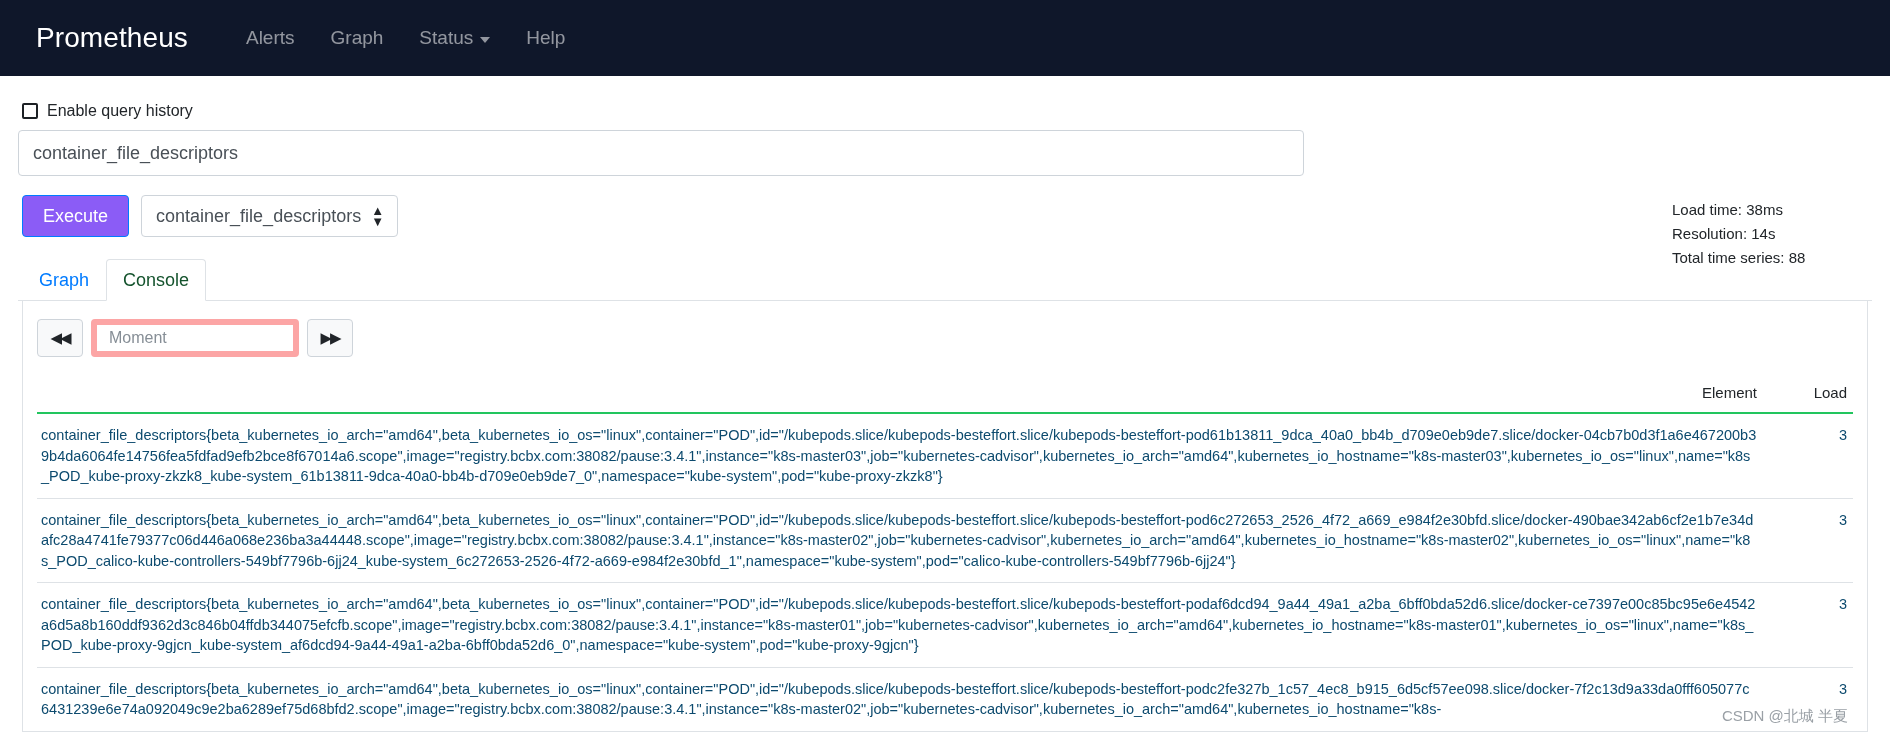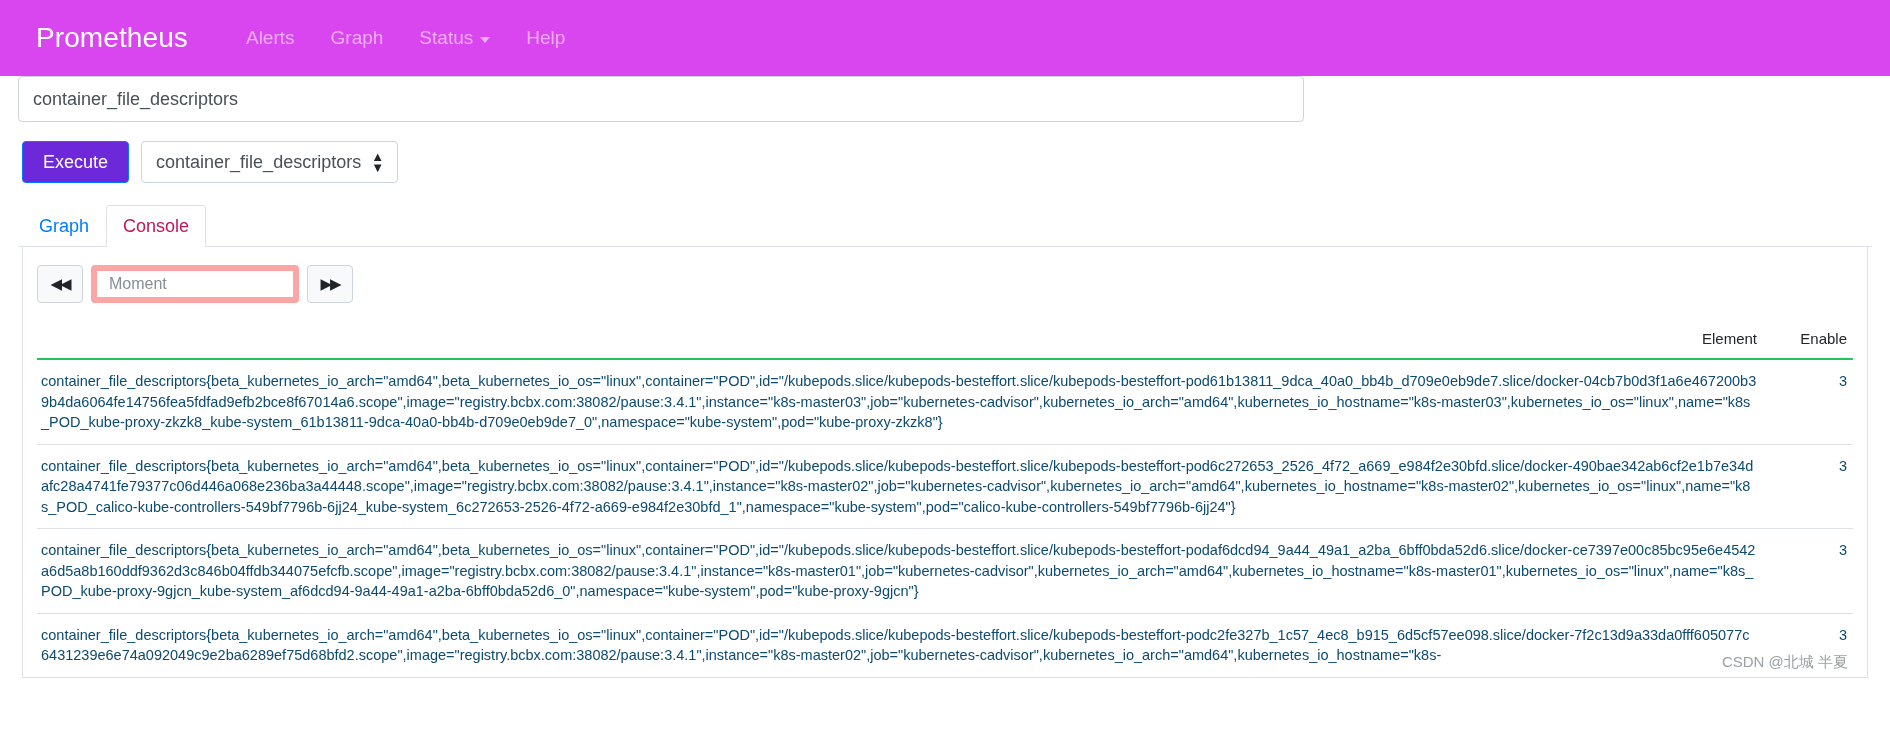--- a/index.html
+++ b/index.html
@@ -8,21 +8,21 @@
     padding: 0;
     width: 1890px;
     background: #ffffff;
     font-family: "Liberation Sans", sans-serif;
     color: #212529;
   }
   body { overflow-x: hidden; }
 
   
   .navbar {
-    background: #d946ef;
+    background: #0f172a;
     height: 76px;
     display: flex;
     align-items: center;
     padding: 0 36px;
   }
   .brand {
     color: #ffffff;
     font-size: 28px;
     font-weight: 500;
     margin-right: 40px;
@@ -123,21 +123,21 @@
 
   
   .exec-row {
     display: flex;
     align-items: center;
     gap: 12px;
     margin-top: 19px;
     padding-left: 4px;
   }
   .btn-execute {
-    background: #6d28d9;
+    background: #8b5cf6;
     border: 1px solid #007bff;
     color: #ffffff;
     font-size: 18px;
     padding: 9px 20px;
     border-radius: 4px;
     cursor: pointer;
     font-family: "Liberation Sans", sans-serif;
     line-height: 22px;
   }
   .metric-select {
@@ -180,21 +180,21 @@
     padding: 9px 16px;
     border: 1px solid transparent;
     border-radius: 4px 4px 0 0;
     color: #007bff;
     cursor: pointer;
     margin-bottom: -1px;
     background: transparent;
     line-height: 22px;
   }
   .tab.active {
-    color: #be185d;
+    color: #14532d;
     background: #fff;
     border-color: #dee2e6 #dee2e6 #fff;
   }
 
   
   .tab-panel {
     border: 1px solid #dee2e6;
     border-top: none;
     padding: 18px 14px 0 14px;
     margin: 0 4px;
@@ -289,27 +289,36 @@
       <span class="caret"></span>
     </a>
     <a class="nav-link" href="#">
       <span>Help</span>
     </a>
   </div>
 </div>
 
 <div class="page">
 
+  <div class="history-row">
+    <span class="checkbox"></span>
+    <span class="history-label">Enable query history</span>
+  </div>
 
   <div class="query-wrap">
     <div class="query-col">
       <textarea class="query-input" rows="1" placeholder="Expression (press Shift+Enter for newlines)" style="">container_file_descriptors</textarea>
     </div>
   </div>
 
+  <div class="stats">
+    <div>Load time: 38ms</div>
+    <div>Resolution: 14s</div>
+    <div>Total time series: 88</div>
+  </div>
 
   <div class="exec-row">
     <button class="btn-execute">Execute</button>
     <div class="metric-select">
       <span>container_file_descriptors</span>
       <span class="sel-arrows">
         <span>▲</span>
           <span>▼</span>
       </span>
     </div>
@@ -325,21 +334,21 @@
     <div class="moment-row">
       <button class="ib-btn left">◀◀</button>
       <input class="moment-input" type="text" placeholder="Moment" style="">
       <button class="ib-btn right">▶▶</button>
     </div>
 
     <table class="results">
       <thead>
         <tr>
           <th class="col-element">Element</th>
-          <th class="col-value">Enable</th>
+          <th class="col-value">Load</th>
         </tr>
       </thead>
       <tbody>
         <tr class="first-row">
           <td>container_file_descriptors{beta_kubernetes_io_arch="amd64",beta_kubernetes_io_os="linux",container="POD",id="/kubepods.slice/kubepods-besteffort.slice/kubepods-besteffort-pod61b13811_9dca_40a0_bb4b_d709e0eb9de7.slice/docker-04cb7b0d3f1a6e467200b39b4da6064fe14756fea5fdfad9efb2bce8f67014a6.scope",image="registry.bcbx.com:38082/pause:3.4.1",instance="k8s-master03",job="kubernetes-cadvisor",kubernetes_io_arch="amd64",kubernetes_io_hostname="k8s-master03",kubernetes_io_os="linux",name="k8s_POD_kube-proxy-zkzk8_kube-system_61b13811-9dca-40a0-bb4b-d709e0eb9de7_0",namespace="kube-system",pod="kube-proxy-zkzk8"}</td>
           <td class="val">3</td>
         </tr>
         <tr>
           <td>container_file_descriptors{beta_kubernetes_io_arch="amd64",beta_kubernetes_io_os="linux",container="POD",id="/kubepods.slice/kubepods-besteffort.slice/kubepods-besteffort-pod6c272653_2526_4f72_a669_e984f2e30bfd.slice/docker-490bae342ab6cf2e1b7e34dafc28a4741fe79377c06d446a068e236ba3a44448.scope",image="registry.bcbx.com:38082/pause:3.4.1",instance="k8s-master02",job="kubernetes-cadvisor",kubernetes_io_arch="amd64",kubernetes_io_hostname="k8s-master02",kubernetes_io_os="linux",name="k8s_POD_calico-kube-controllers-549bf7796b-6jj24_kube-system_6c272653-2526-4f72-a669-e984f2e30bfd_1",namespace="kube-system",pod="calico-kube-controllers-549bf7796b-6jj24"}</td>
           <td class="val">3</td>

